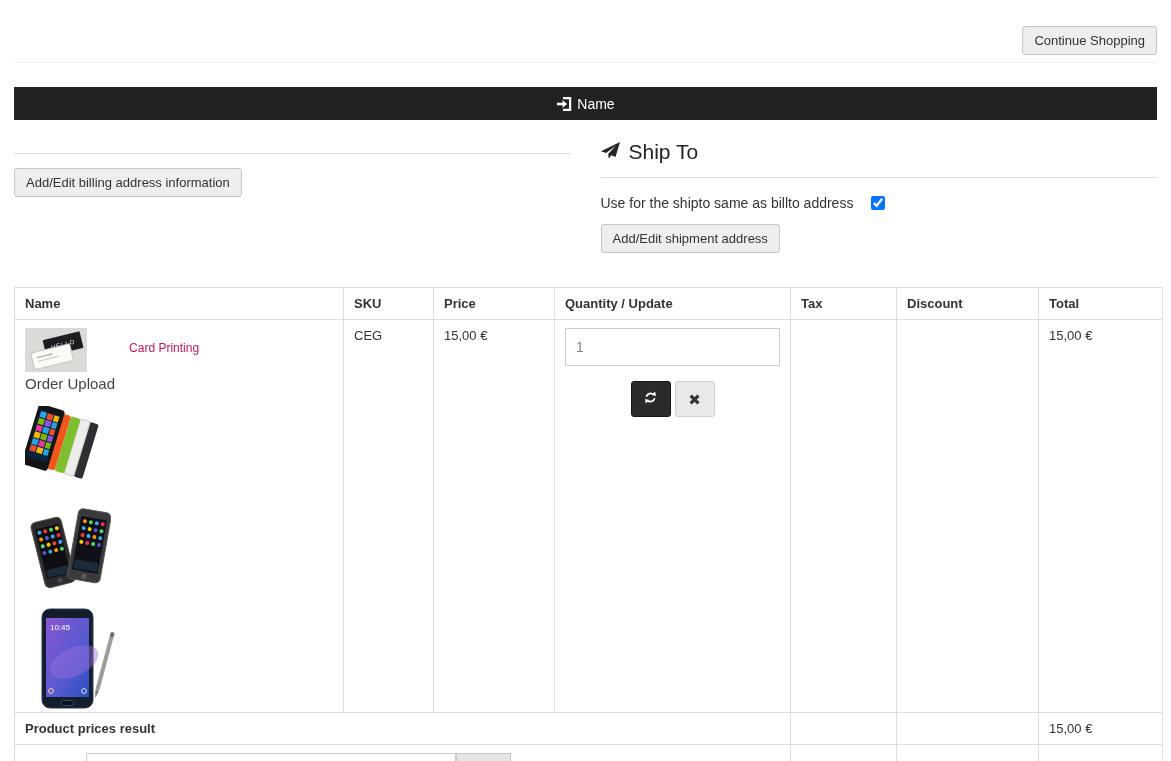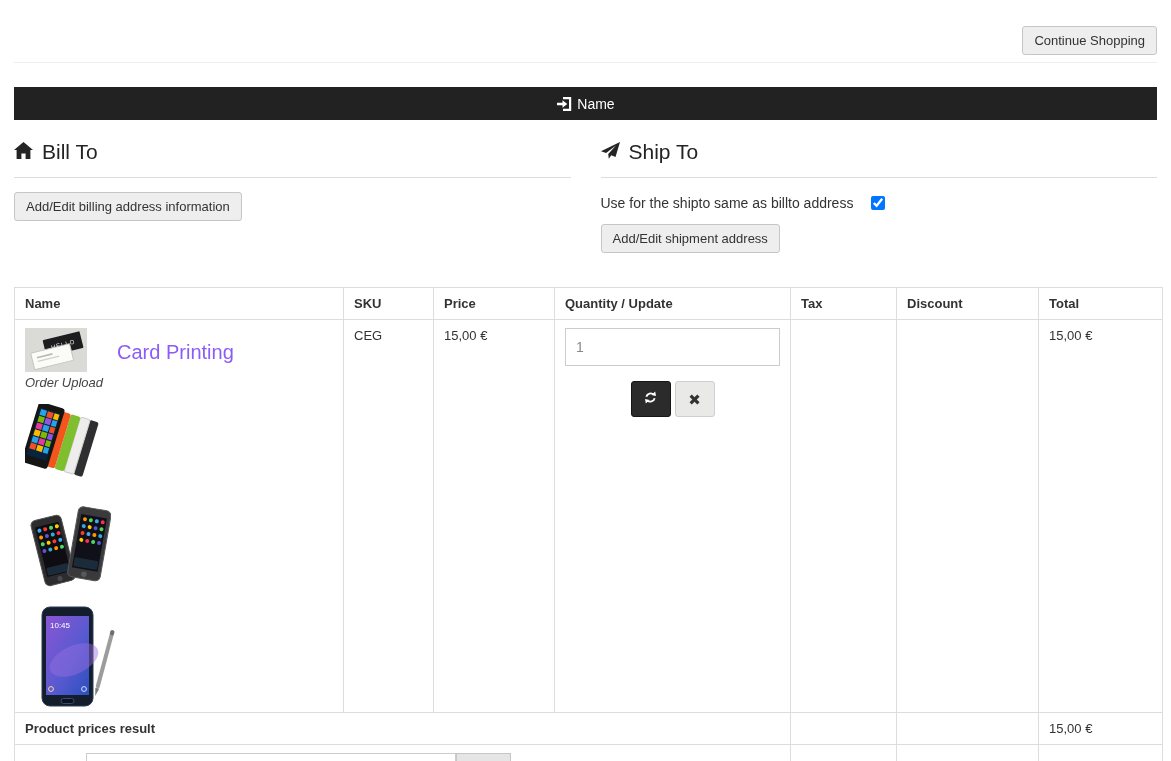--- a/index.html
+++ b/index.html
@@ -41,22 +41,22 @@
 
   
   table.cart { margin-top:34px; width:100%; border-collapse:collapse; table-layout:fixed; }
   .cart th, .cart td { border:1px solid #ddd; padding:8px 10px; vertical-align:top; font-size:13px; }
   .cart th { font-weight:bold; color:#333; text-align:left; }
   .al-c { text-align:left; }
   .al-r { text-align:left; }
 
   .name-cell-inner { height:376px; }
   .prod-top { display:flex; gap:14px; }
-  .caption { font-size:13px; color:#444; margin-top:3px;font-style:italic; }
-  .prod-link { color:#8b5cf6; text-decoration:none; font-size:20px; margin-top:13px; display:inline-block; }
+  .caption { font-size:15px; color:#444; margin-top:3px; }
+  .prod-link { color:#be185d; text-decoration:none; font-size:12px; margin-top:13px; display:inline-block; }
   .prod-img { display:block; }
   .img2 { margin-top:14px; } .img3 { margin-top:24px; } .img4 { margin-top:13px; }
 
   .qty-input {
     width:100%; height:38px; border:1px solid #ccc; padding:0 10px;
     color:#888; font-size:14px; font-family:"Liberation Sans", sans-serif; background:#fff;
   }
   .qty-actions { display:flex; justify-content:center; gap:4px; margin-top:15px; }
   .icon-btn { width:40px; height:36px; display:flex; align-items:center; justify-content:center;
     border:1px solid #ccc; border-radius:3px; cursor:pointer; padding:0; }
@@ -87,28 +87,20 @@
       <svg width="16" height="16" viewBox="0 0 16 16">
         <path fill="#fff" d="M7 1v2.2h6v9.6H7V15h8.2V1z"></path>
         <path fill="#fff" d="M6.5 4.2v2.6H1v2.4h5.5v2.6L11.3 8z"></path>
       </svg>
     </span>
     <span>Name</span>
   </div>
 
   <div class="addresses">
     <div class="addr-col">
-      <h2 class="addr-heading">
-        <span>
-          <svg width="19" height="17" viewBox="0 0 19 17">
-            <path fill="#242424" d="M9.5 0L0 8h2.6v9h4.8v-5.4h4.2V17h4.8V8H19z"></path>
-          </svg>
-        </span>
-        <span>Bill To</span>
-      </h2>
       <hr>
       <button class="btn bill-btn">Add/Edit billing address information</button>
     </div>
 
     <div class="addr-col">
       <h2 class="addr-heading">
         <span>
           <svg width="19" height="17" viewBox="0 0 19 17">
             <path fill="#242424" d="M19 0L0 9.2l5.1 1.9L15 3.6 7.2 11.9l.6 4.8 2.5-3.5 4.2 1.7z"></path>
           </svg>

